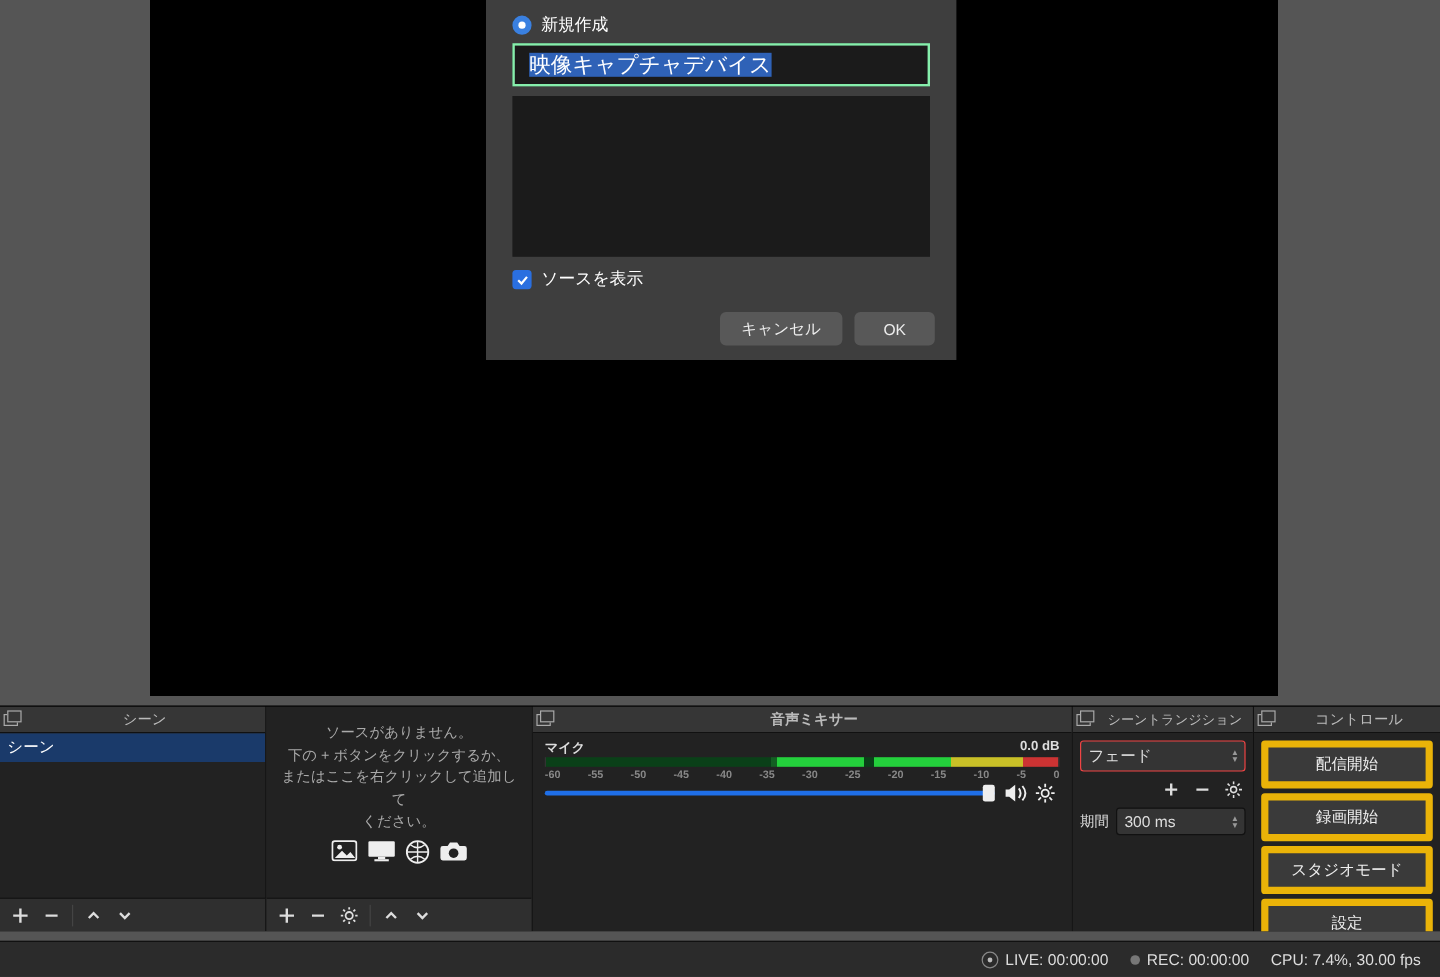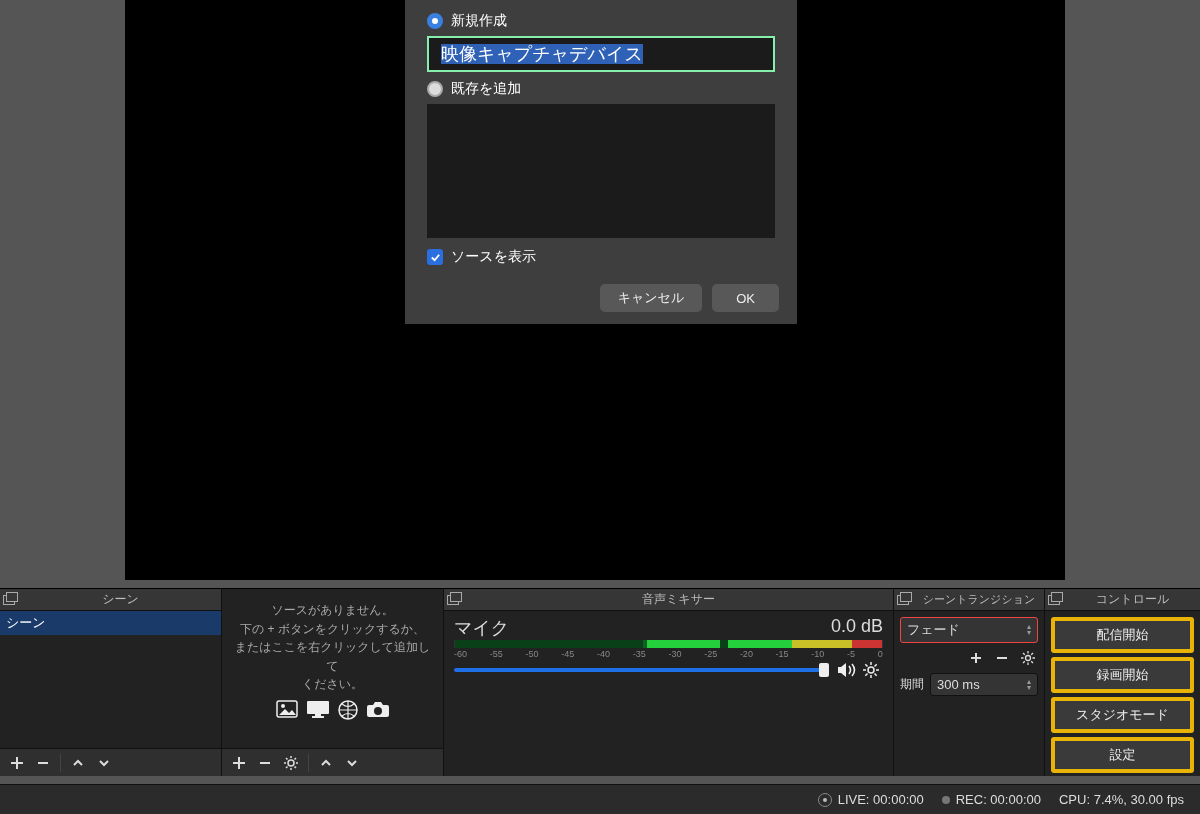--- a/index.html
+++ b/index.html
@@ -29,41 +29,41 @@
   
   .docks { display: flex; position: absolute; top: 588px; left: 0; width: 1200px; height: 188px; background: #2b2b2b; border-top: 1px solid #000; }
   .dock { display: flex; flex-direction: column; border-right: 1px solid #111; position: relative; }
   .dock-header { height: 22px; background: #363636; display: flex; align-items: center; border-bottom: 1px solid #111; font-size: 12px; color: #bbb; position: relative; }
   .dock-header .popout { width: 20px; text-align: center; }
   .dock-header .title { flex: 1; text-align: center; }
   .dock-body { flex: 1; background: #222; position: relative; overflow: hidden; }
 
   .dock.scenes { width: 222px; }
   .dock.sources { width: 222px; }
-  .dock.mixer { width: 450px; }
+  .dock.mixer { width: 450px; font-weight: bold; }
   .dock.trans { width: 151px; }
   .dock.controls { width: 155px; border-right: none; justify-content: flex-end; }
 
   .popout-icon { width:14px; height:12px; display:inline-block; position:relative; }
   .popout-icon::before { content:""; position:absolute; left:0; top:3px; width:10px; height:8px; border:1px solid #aaa; }
   .popout-icon::after { content:""; position:absolute; left:3px; top:0; width:10px; height:8px; border:1px solid #aaa; background:#363636;}
 
   
   .scene-item { background: #1a3a6a; color: #fff; padding: 3px 6px; font-size: 13px; }
   .dock-toolbar { height: 28px; background: #2f2f2f; border-top: 1px solid #111; display: flex; align-items: center; gap: 0; padding: 0 4px; position: absolute; bottom: 0; left: 0; right: 0;}
   .tool-btn { width: 26px; height: 24px; display: flex; align-items: center; justify-content: center; color: #ccc; }
   .tool-sep { width: 1px; height: 18px; background: #444; margin: 0 4px; }
 
   
   .sources-empty { text-align: center; color: #aaa; font-size: 12px; padding: 12px 10px 4px 10px; line-height: 1.55; }
   .src-icons { display:flex; justify-content:center; gap:8px; margin-top:6px; }
   .src-icons .ic { color:#eee; }
 
   
-  .mixer-row1 { display:flex; justify-content:space-between; padding:5px 10px 0 10px; font-size:18px; color:#ddd;}
+  .mixer-row1 { display:flex; justify-content:space-between; padding:5px 10px 0 10px; font-size:11px; color:#ddd;}
   .meter-wrap { padding: 0 10px; }
   .meter { height: 8px; width: 100%; position: relative; background: linear-gradient(to right,
     #0a4018 0%, #0a4018 44%, #135f22 44%, #135f22 45%,
     #24d03c 45%, #24d03c 62%, #0a4018 62%, #0a4018 64%,
     #24d03c 64%, #24d03c 79%,
     #c9c027 79%, #c9c027 93%,
     #c33 93%, #c33 100%);
     border-left:1px solid #333; border-right:1px solid #333;
   }
   .ticks { display:flex; justify-content:space-between; font-size:9px; color:#888; padding:1px 0 3px 0;}
@@ -76,21 +76,21 @@
   .trans-body { padding: 6px 6px; display:flex; flex-direction:column; gap:6px; }
   .select-like { background:#343434; border:1px solid #ef4444; color:#ddd; display:flex; align-items:center; justify-content:space-between; padding:3px 6px; border-radius:3px; font-size:13px;}
   .updown { display:flex; flex-direction:column; line-height:6px; font-size:8px; color:#999;}
   .trans-btns { display:flex; justify-content:flex-end; gap:6px; padding-right:0;}
   .mini-btn { width:20px; height:18px; display:flex; align-items:center; justify-content:center; color:#ddd;}
   .dur-row { display:flex; align-items:center; gap:6px; font-size:12px; }
   .dur-input { flex:1; background:#343434; border:1px solid #111; color:#ddd; padding:3px 6px; border-radius:3px; display:flex; justify-content:space-between; align-items:center; font-size:13px;}
 
   
   .ctrl-body { padding: 6px; display:flex; flex-direction:column; gap:4px; }
-  .ctrl-btn { background:#3a3a3a; border:4px solid #eab308; color:#eee; font-size:13px; padding:5px 0; border-radius:3px; text-align:center;}
+  .ctrl-btn { background:#3a3a3a; border:6px solid #eab308; color:#eee; font-size:13px; padding:5px 0; border-radius:3px; text-align:center;}
 
   
   .statusbar { position:absolute; bottom:0; left:0; width:1200px; height:30px; background:#2b2b2b; border-top:1px solid #111; display:flex; align-items:center; justify-content:flex-end; gap:18px; padding: 0 16px; font-size:13px; color:#ddd;}
   .status-item { display:flex; align-items:center; gap:6px; }
   .dot { width:8px; height:8px; border-radius:50%; background:#777; display:inline-block;}
   .live-icon { display:inline-block; position:relative; width:14px; height:14px;}
   .live-icon::before{content:"";position:absolute;left:5px;top:5px;width:4px;height:4px;border-radius:50%;background:#bbb;}
   .live-icon::after{content:"";position:absolute;left:0;top:0;width:12px;height:12px;border:1px solid #888;border-radius:50%;}
 
   svg { display:block; }
@@ -101,24 +101,20 @@
 <div class="preview-wrap">
   <div class="preview"></div>
 
   <div class="dialog">
     <div class="dialog-inner">
       <div class="radio-row">
         <span class="radio checked"></span>
         <span>新規作成</span>
       </div>
       <div class="name-input"><span class="seltext">映像キャプチャデバイス</span></div>
-      <div class="radio-row">
-        <span class="radio unchecked"></span>
-        <span>既存を追加</span>
-      </div>
       <div class="listbox"></div>
       <div class="check-row">
         <span class="checkbox">
           <svg viewBox="0 0 12 12">
               <path d="M2 6 L5 9 L10 3" stroke="#fff" stroke-width="2" fill="none"></path>
             </svg>
         </span>
         <span>ソースを表示</span>
       </div>
     </div>

